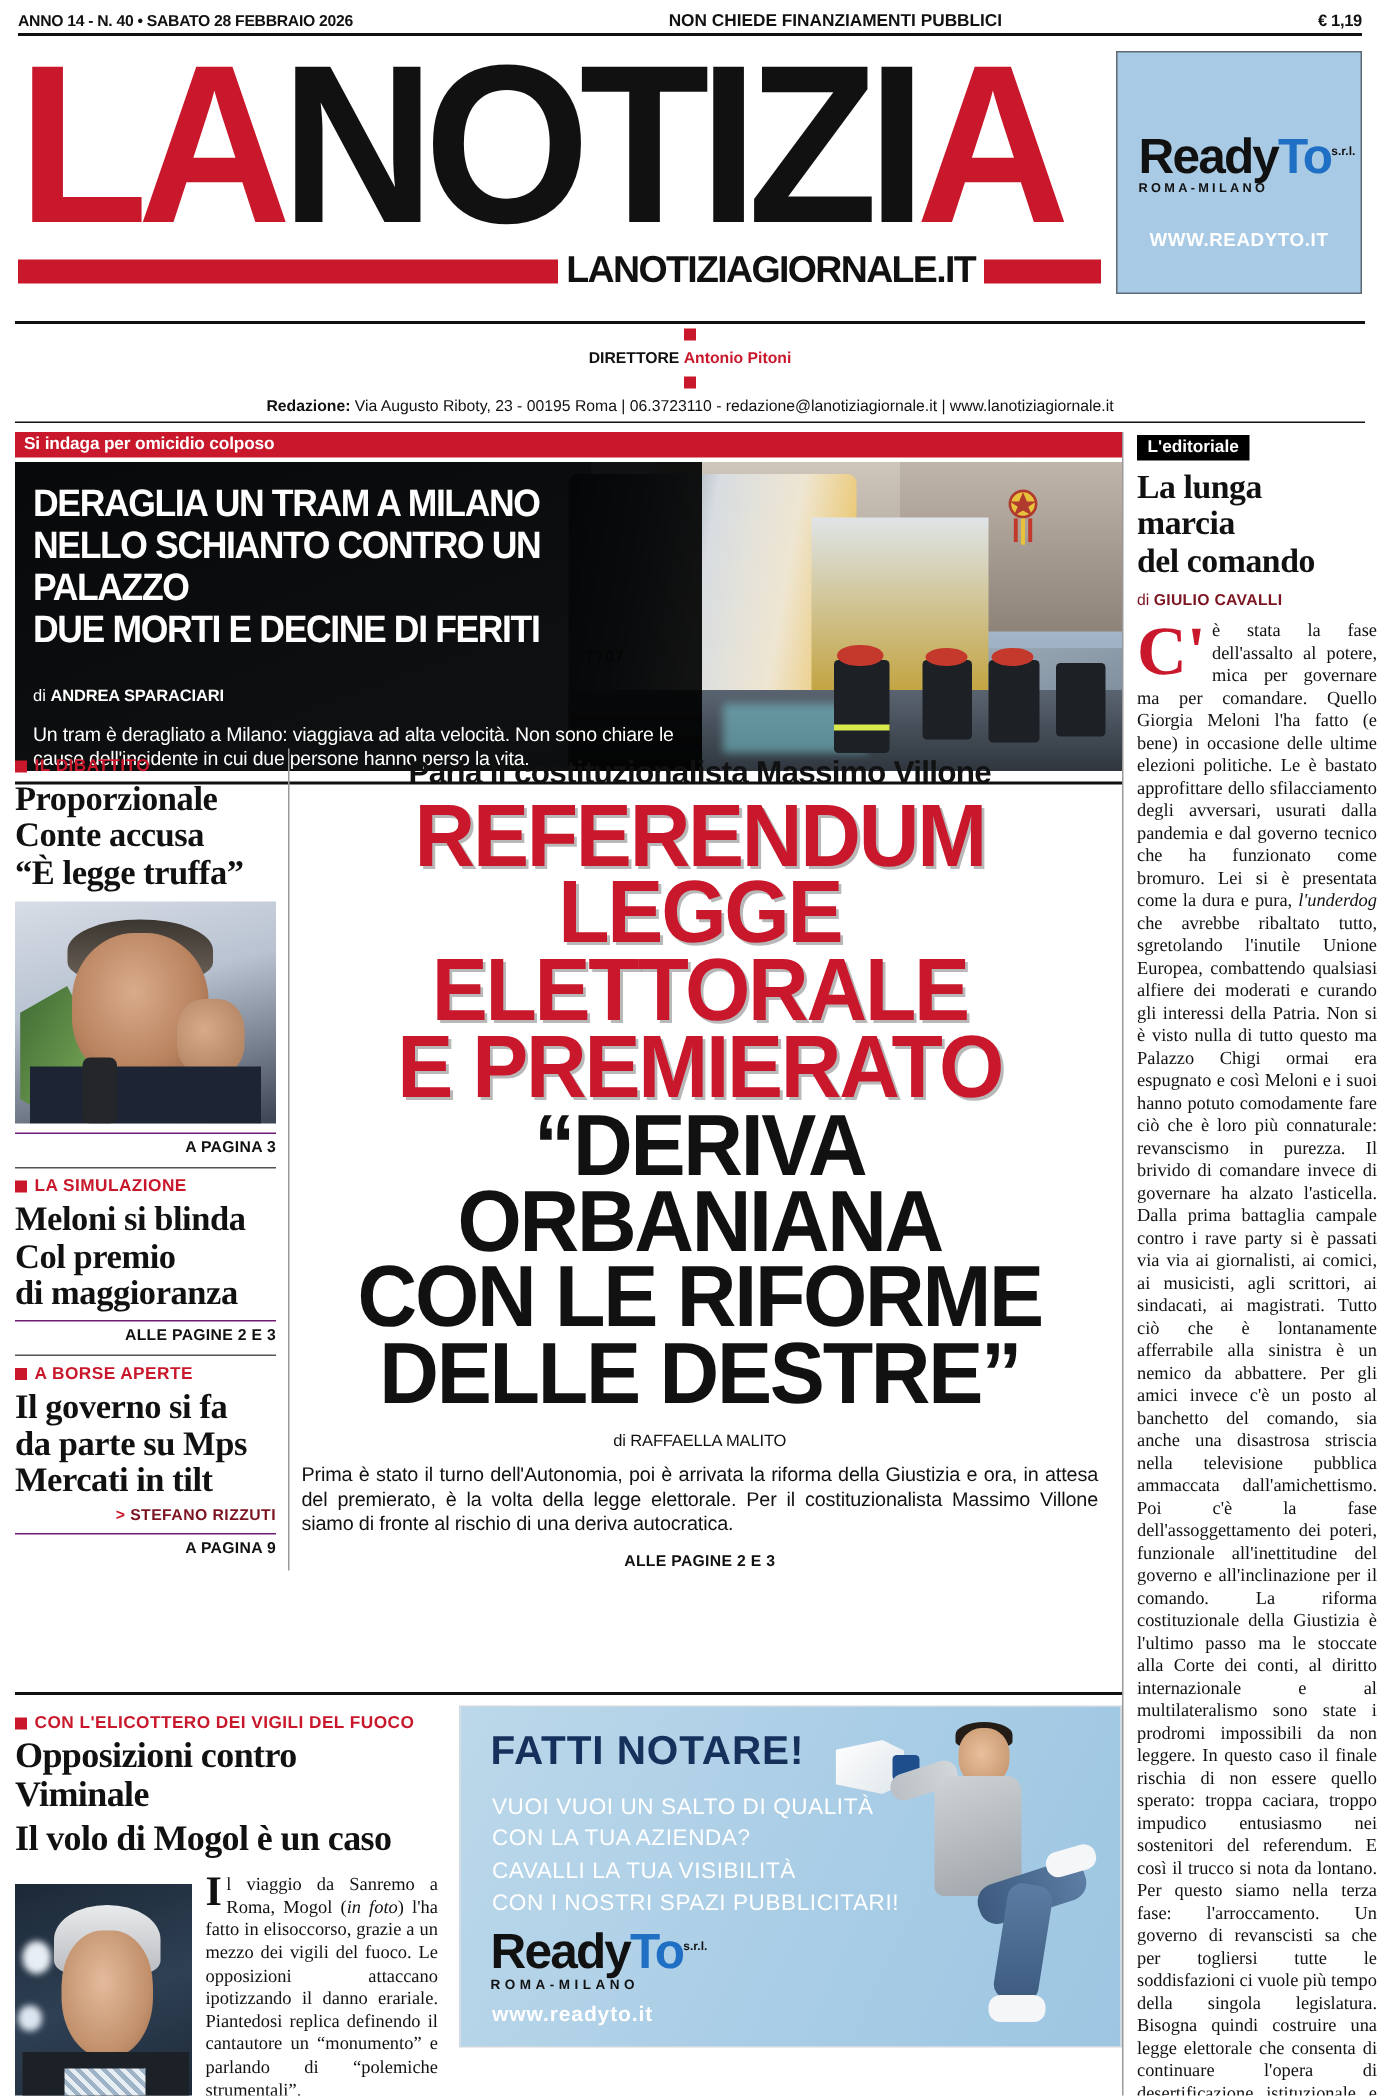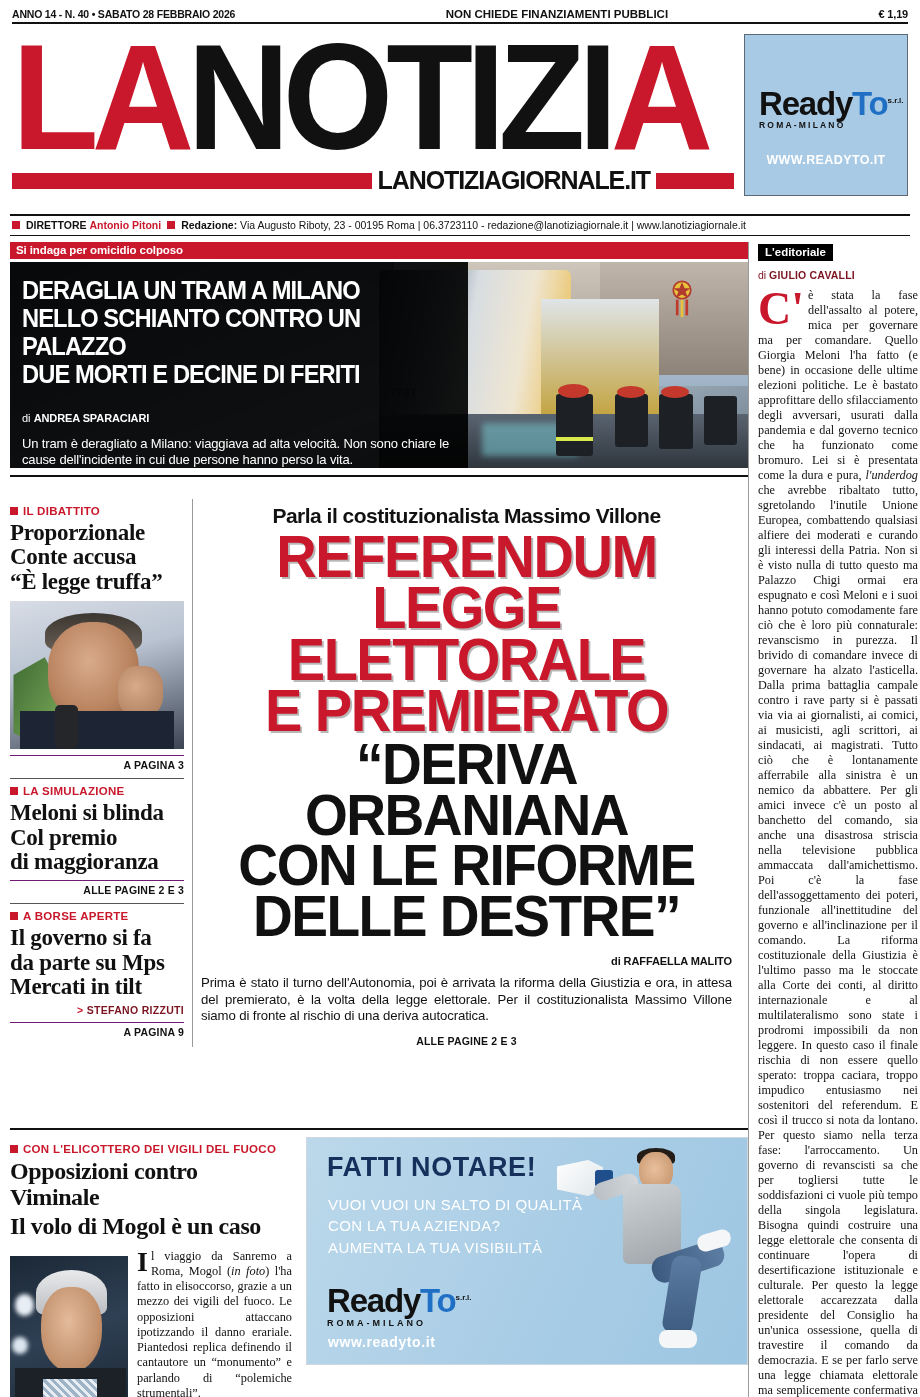--- a/index.html
+++ b/index.html
@@ -61,21 +61,21 @@
   .rt-sub { font-size: 8.5px; font-weight: bold; letter-spacing: 2.2px; color: #111; margin-top: 1px; }
   .ad-top .rt-url {
     position: absolute; left: 0; right: 0; top: 118px; text-align: center;
     color: #fff; font-weight: bold; font-size: 12.5px; letter-spacing: 0.4px;
   }
 
   
   .dirstrip {
     display: flex; align-items: center; gap: 6px;
     font-size: 10.5px; margin-top: 8px; padding: 3px 2px 4px 2px;
-    border-top: 2.5px solid #111; border-bottom: 1.2px solid #111;
+    border-top: 2.5px solid #111; border-bottom: 1.2px solid #111; flex-direction: column;
   }
   .sq { width: 8px; height: 8px; background: #c9182b; display: inline-block; flex: 0 0 auto; }
   .dirstrip b { font-weight: bold; }
   .dirstrip .red { color: #c9182b; font-weight: bold; }
   .dirstrip .seg { white-space: nowrap; }
 
   
   .grid { display: flex; margin-top: 6px; }
   .col-left  { width: 182px; flex: 0 0 182px; padding-right: 8px; }
   .col-mid   { width: 548px; flex: 0 0 548px; padding: 0 8px; border-left: 1px solid #9a9a9a; }
@@ -182,21 +182,21 @@
     margin: 5px 0 4px 0; color:#111;
   }
   .big-red, .big-blk {
     text-align: center; font-weight: bold; line-height: 0.87;
     letter-spacing: -1.6px; transform: scaleX(0.95);
   }
   .big-red { color: #c9182b; font-size: 59px; text-shadow: 2px 2px 0 rgba(0,0,0,0.28); }
   .big-blk { color: #111; font-size: 58px; margin-top: 2px; }
   .big-red .l, .big-blk .l { display: block; }
   .mid-by {
-    text-align: right; font-size: 11px; font-weight: bold; margin-top: 14px; letter-spacing: -0.1px;
+    text-align: center; font-size: 11px; font-weight: normal; margin-top: 14px; letter-spacing: -0.1px;
   }
   .mid-sum {
     font-size: 13.2px; line-height: 1.26; text-align: justify; margin-top: 8px;
     letter-spacing: -0.1px;
   }
   .mid-pag { text-align: center; font-size: 10.5px; font-weight: bold; margin-top: 10px; letter-spacing: 0.2px; }
 
   
   .edi-kicker {
     background: #000000; color:#fff; font-weight:bold; font-size: 11.5px;
@@ -358,20 +358,23 @@
           <div class="lead-by"><span>di</span> <b>ANDREA SPARACIARI</b></div>
           <div class="lead-sum">Un tram è deragliato a Milano: viaggiava ad alta velocità. Non sono chiare le cause dell'incidente in cui due persone hanno perso la vita.</div>
           <div class="lead-pag">A PAGINA 10</div>
         </div>
       </div>
       <div class="hr-dark"></div>
     </div>
 
     <div class="col-right">
       <div class="edi-kicker">L'editoriale</div>
+      <div class="edi-title" style="white-space: pre-line;">La lunga
+marcia
+del comando</div>
       <div class="edi-by"><span>di</span> <b>GIULIO CAVALLI</b></div>
       <div class="edi-body">C'è stata la fase dell'assalto al potere, mica per governare ma per comandare. Quello Giorgia Meloni l'ha fatto (e bene) in occasione delle ultime elezioni politiche. Le è bastato approfittare dello sfilacciamento degli avversari, usurati dalla pandemia e dal governo tecnico che ha funzionato come bromuro. Lei si è presentata come la dura e pura, <i>l'underdog</i> che avrebbe ribaltato tutto, sgretolando l'inutile Unione Europea, combattendo qualsiasi alfiere dei moderati e curando gli interessi della Patria. Non si è visto nulla di tutto questo ma Palazzo Chigi ormai era espugnato e così Meloni e i suoi hanno potuto comodamente fare ciò che è loro più connaturale: revanscismo in purezza. Il brivido di comandare invece di governare ha alzato l'asticella. Dalla prima battaglia campale contro i rave party si è passati via via ai giornalisti, ai comici, ai musicisti, agli scrittori, ai sindacati, ai magistrati. Tutto ciò che è lontanamente afferrabile alla sinistra è un nemico da abbattere. Per gli amici invece c'è un posto al banchetto del comando, sia anche una disastrosa striscia nella televisione pubblica ammaccata dall'amichettismo. Poi c'è la fase dell'assoggettamento dei poteri, funzionale all'inettitudine del governo e all'inclinazione per il comando. La riforma costituzionale della Giustizia è l'ultimo passo ma le stoccate alla Corte dei conti, al diritto internazionale e al multilateralismo sono state i prodromi impossibili da non leggere. In questo caso il finale rischia di non essere quello sperato: troppa caciara, troppo impudico entusiasmo nei sostenitori del referendum. E così il trucco si nota da lontano. Per questo siamo nella terza fase: l'arroccamento. Un governo di revanscisti sa che per togliersi tutte le soddisfazioni ci vuole più tempo della singola legislatura. Bisogna quindi costruire una legge elettorale che consenta di continuare l'opera di desertificazione istituzionale e culturale. Per questo la legge elettorale accarezzata dalla presidente del Consiglio ha un'unica ossessione, quella di travestire il comando da democrazia. E se per farlo serve una legge chiamata elettorale ma semplicemente confermativa dell'esistente allora eccola servita.</div>
     </div>
   </div>
 
   <div class="grid" style="margin-top:0; position:absolute; left:10px; top:499px; width:900px;">
     <div class="col-left">
 
       <div>
         <div class="sec-kicker">
@@ -465,21 +468,22 @@
         </div>
 
       </div>
 
       <div class="bot-mid">
         <div class="ad-bot">
           <div class="hdl">FATTI NOTARE!</div>
           <div class="lines">
             <div>VUOI VUOI UN SALTO DI QUALITÀ</div>
             <div>CON LA TUA AZIENDA?</div>
-            <div>AUMENTA LA TUA VISIBILITÀ</div>
+            <div>CAVALLI LA TUA VISIBILITÀ</div>
+            <div>CON I NOSTRI SPAZI PUBBLICITARI!</div>
           </div>
           <div class="rt-logo2">
             <div class="rt-word2"><span class="b">Ready</span><span class="t">To</span><span class="rt-srl">s.r.l.</span></div>
             <div class="rt-sub2">ROMA-MILANO</div>
           </div>
           <div class="rt-url2">www.readyto.it</div>
           <div class="man">
             <div class="m-mega"></div>
             <div class="m-megab"></div>
             <div class="m-hair"></div>

